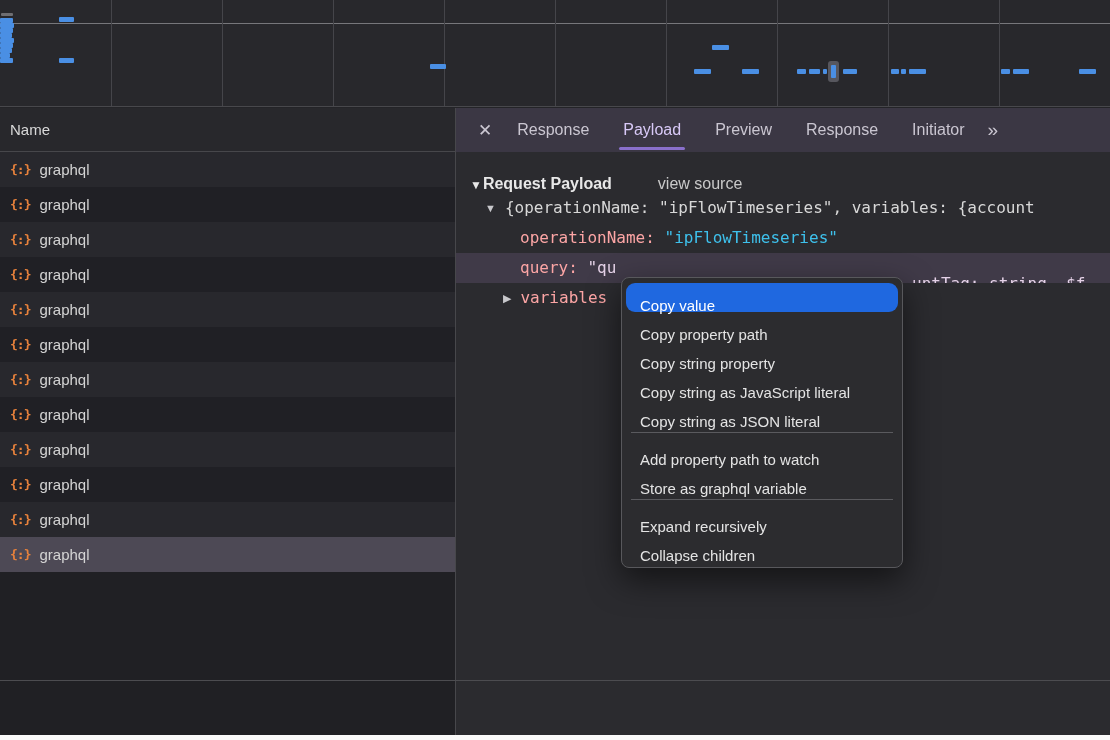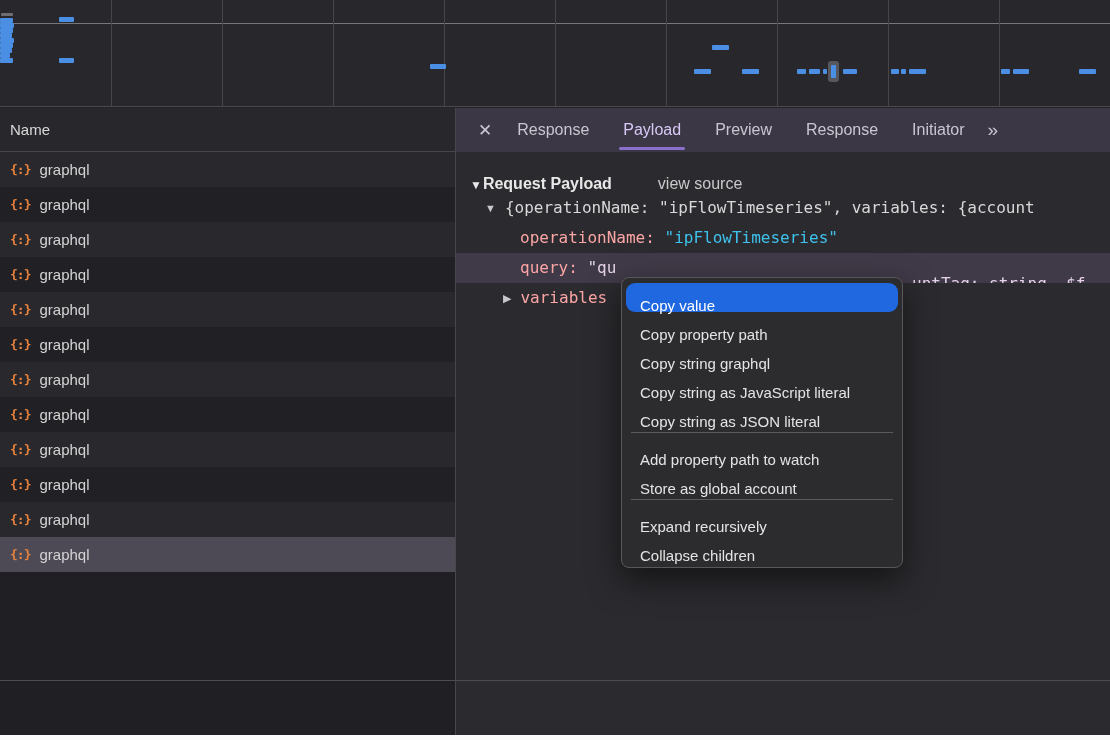--- a/index.html
+++ b/index.html
@@ -209,25 +209,25 @@
         </div>
       </div>
     </div>
   </div>
 
   <div class="hdivider"></div>
 
   <div class="context-menu" id="context-menu">
       <div class="menu-item highlighted">Copy value</div>
       <div class="menu-item">Copy property path</div>
-      <div class="menu-item">Copy string graphql</div>
+      <div class="menu-item">Copy string property</div>
       <div class="menu-item">Copy string as JavaScript literal</div>
       <div class="menu-item">Copy string as JSON literal</div>
       <div class="menu-sep"></div>
       <div class="menu-item">Add property path to watch</div>
-      <div class="menu-item">Store as global account</div>
+      <div class="menu-item">Store as graphql variable</div>
       <div class="menu-sep"></div>
       <div class="menu-item">Expand recursively</div>
       <div class="menu-item">Collapse children</div>
     </div>
 
   <div class="bottom-strip"></div>
 </div>
 
 </body></html>

